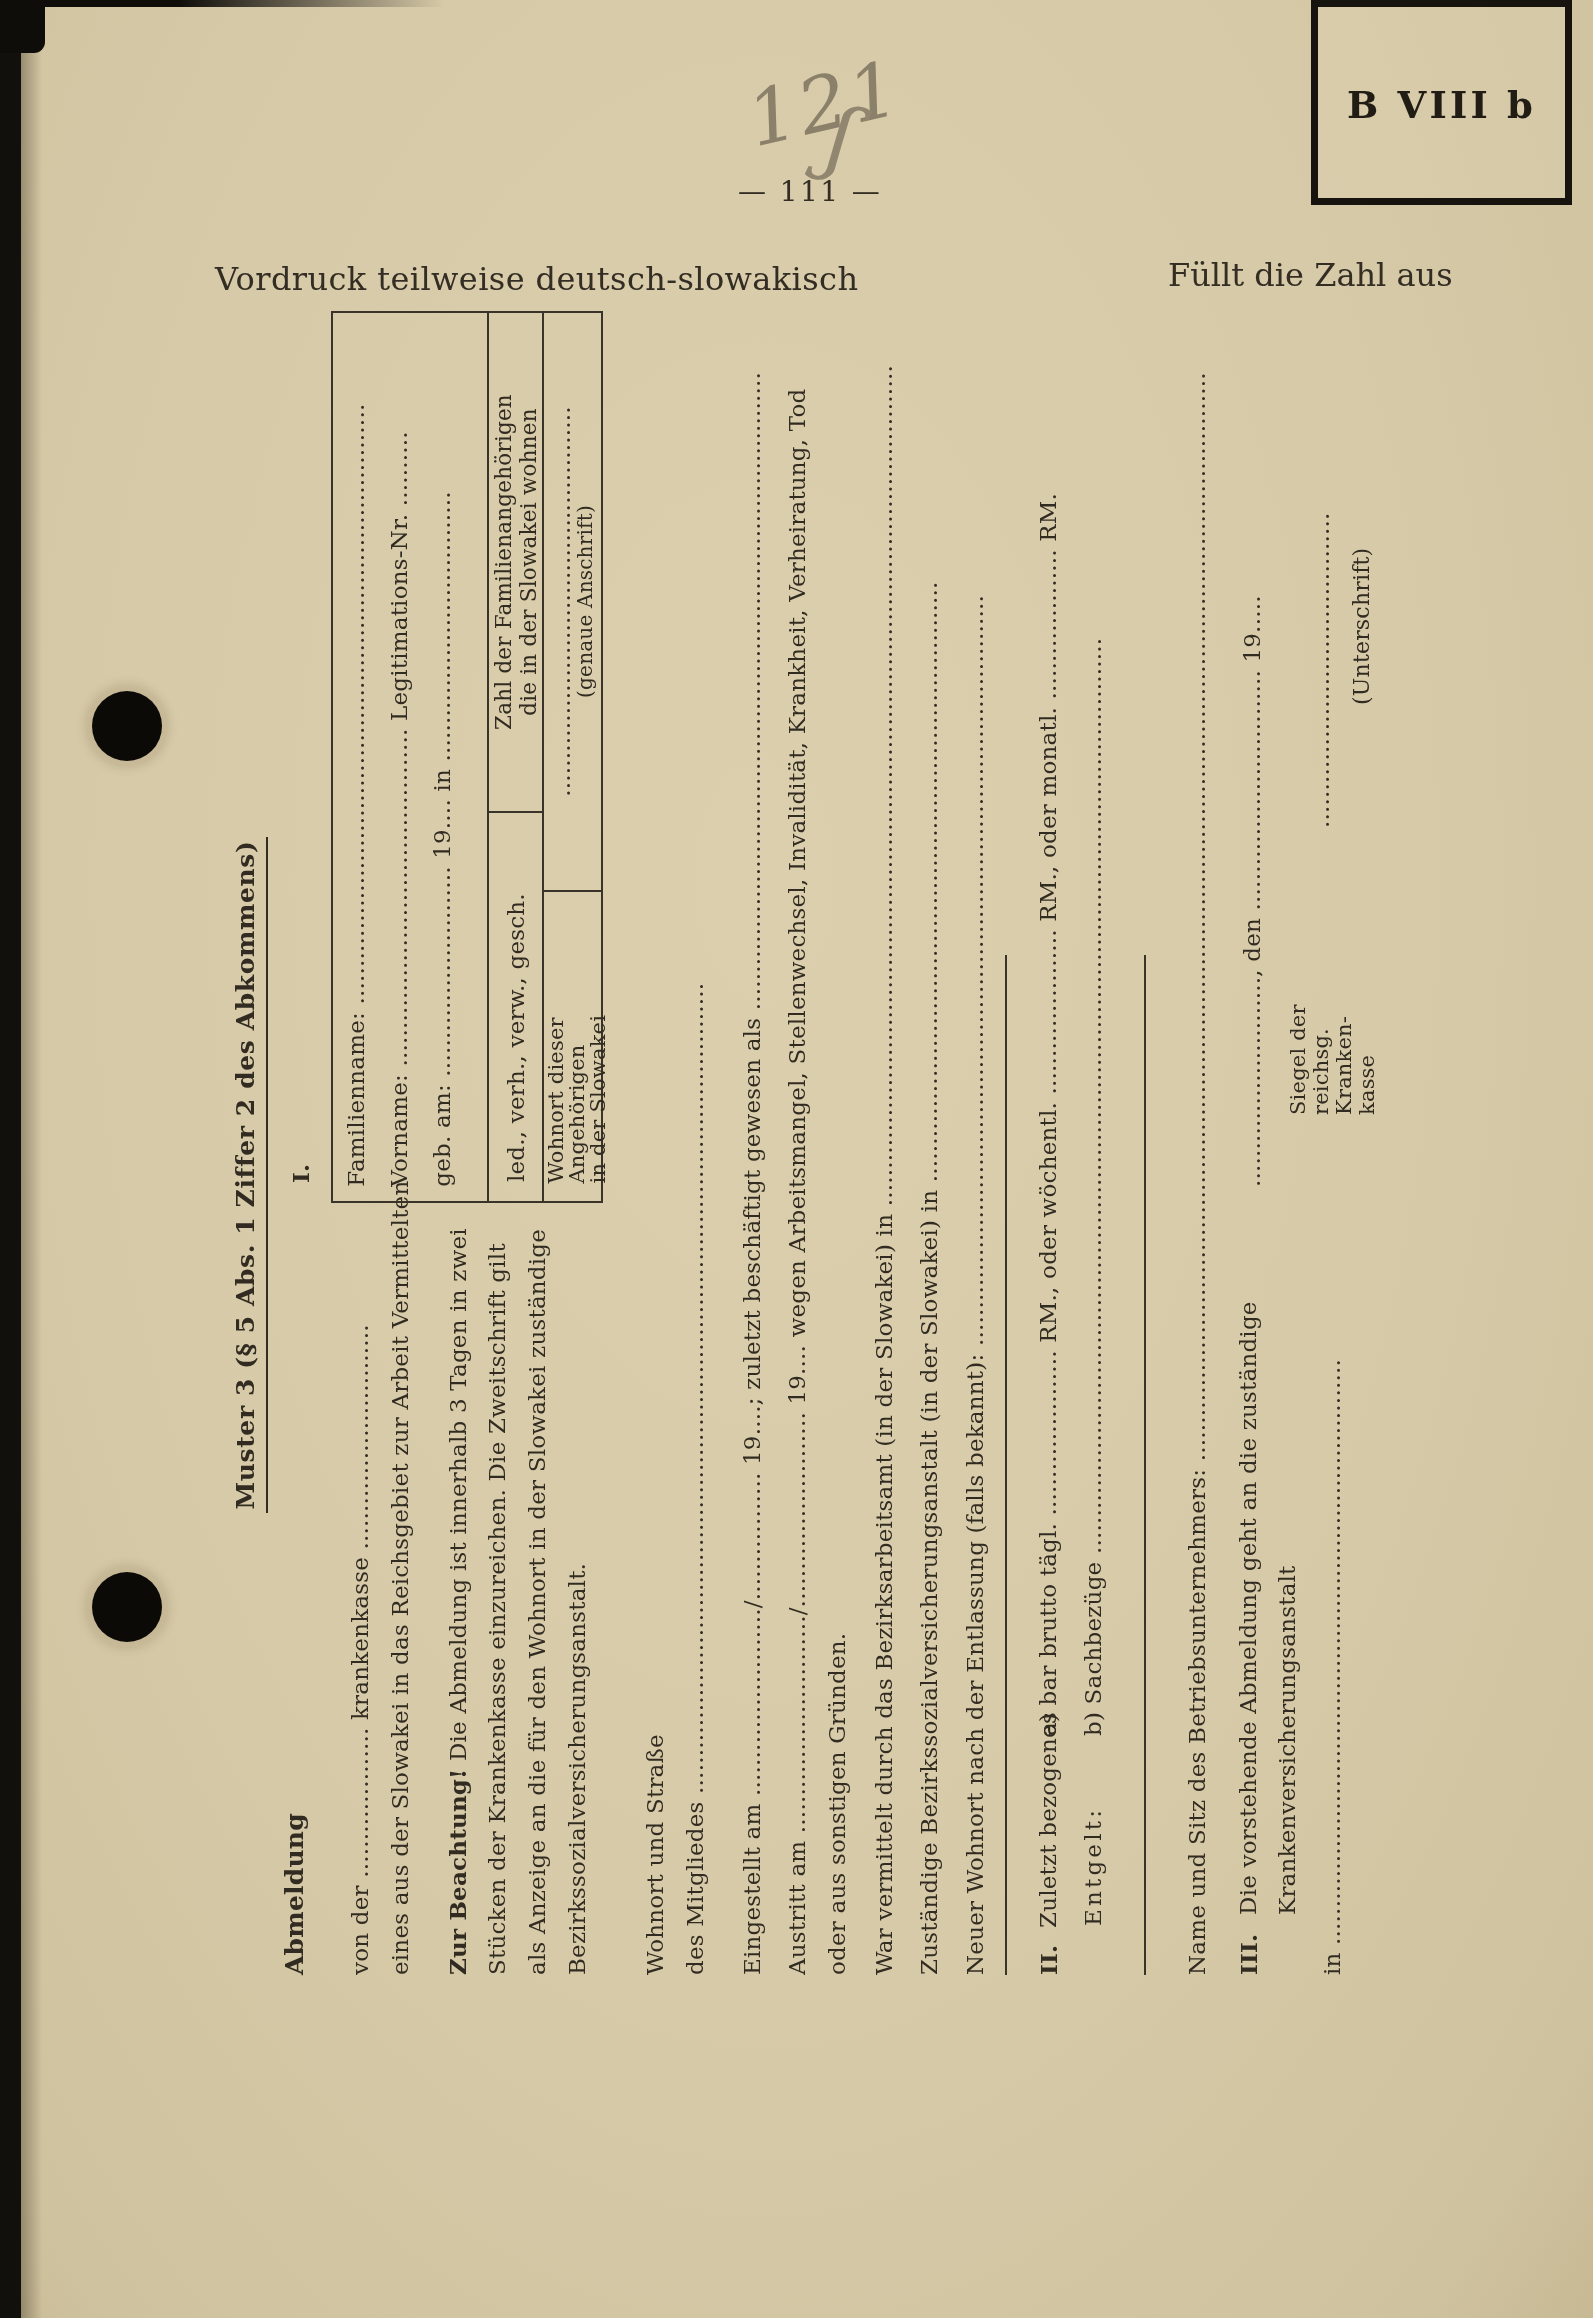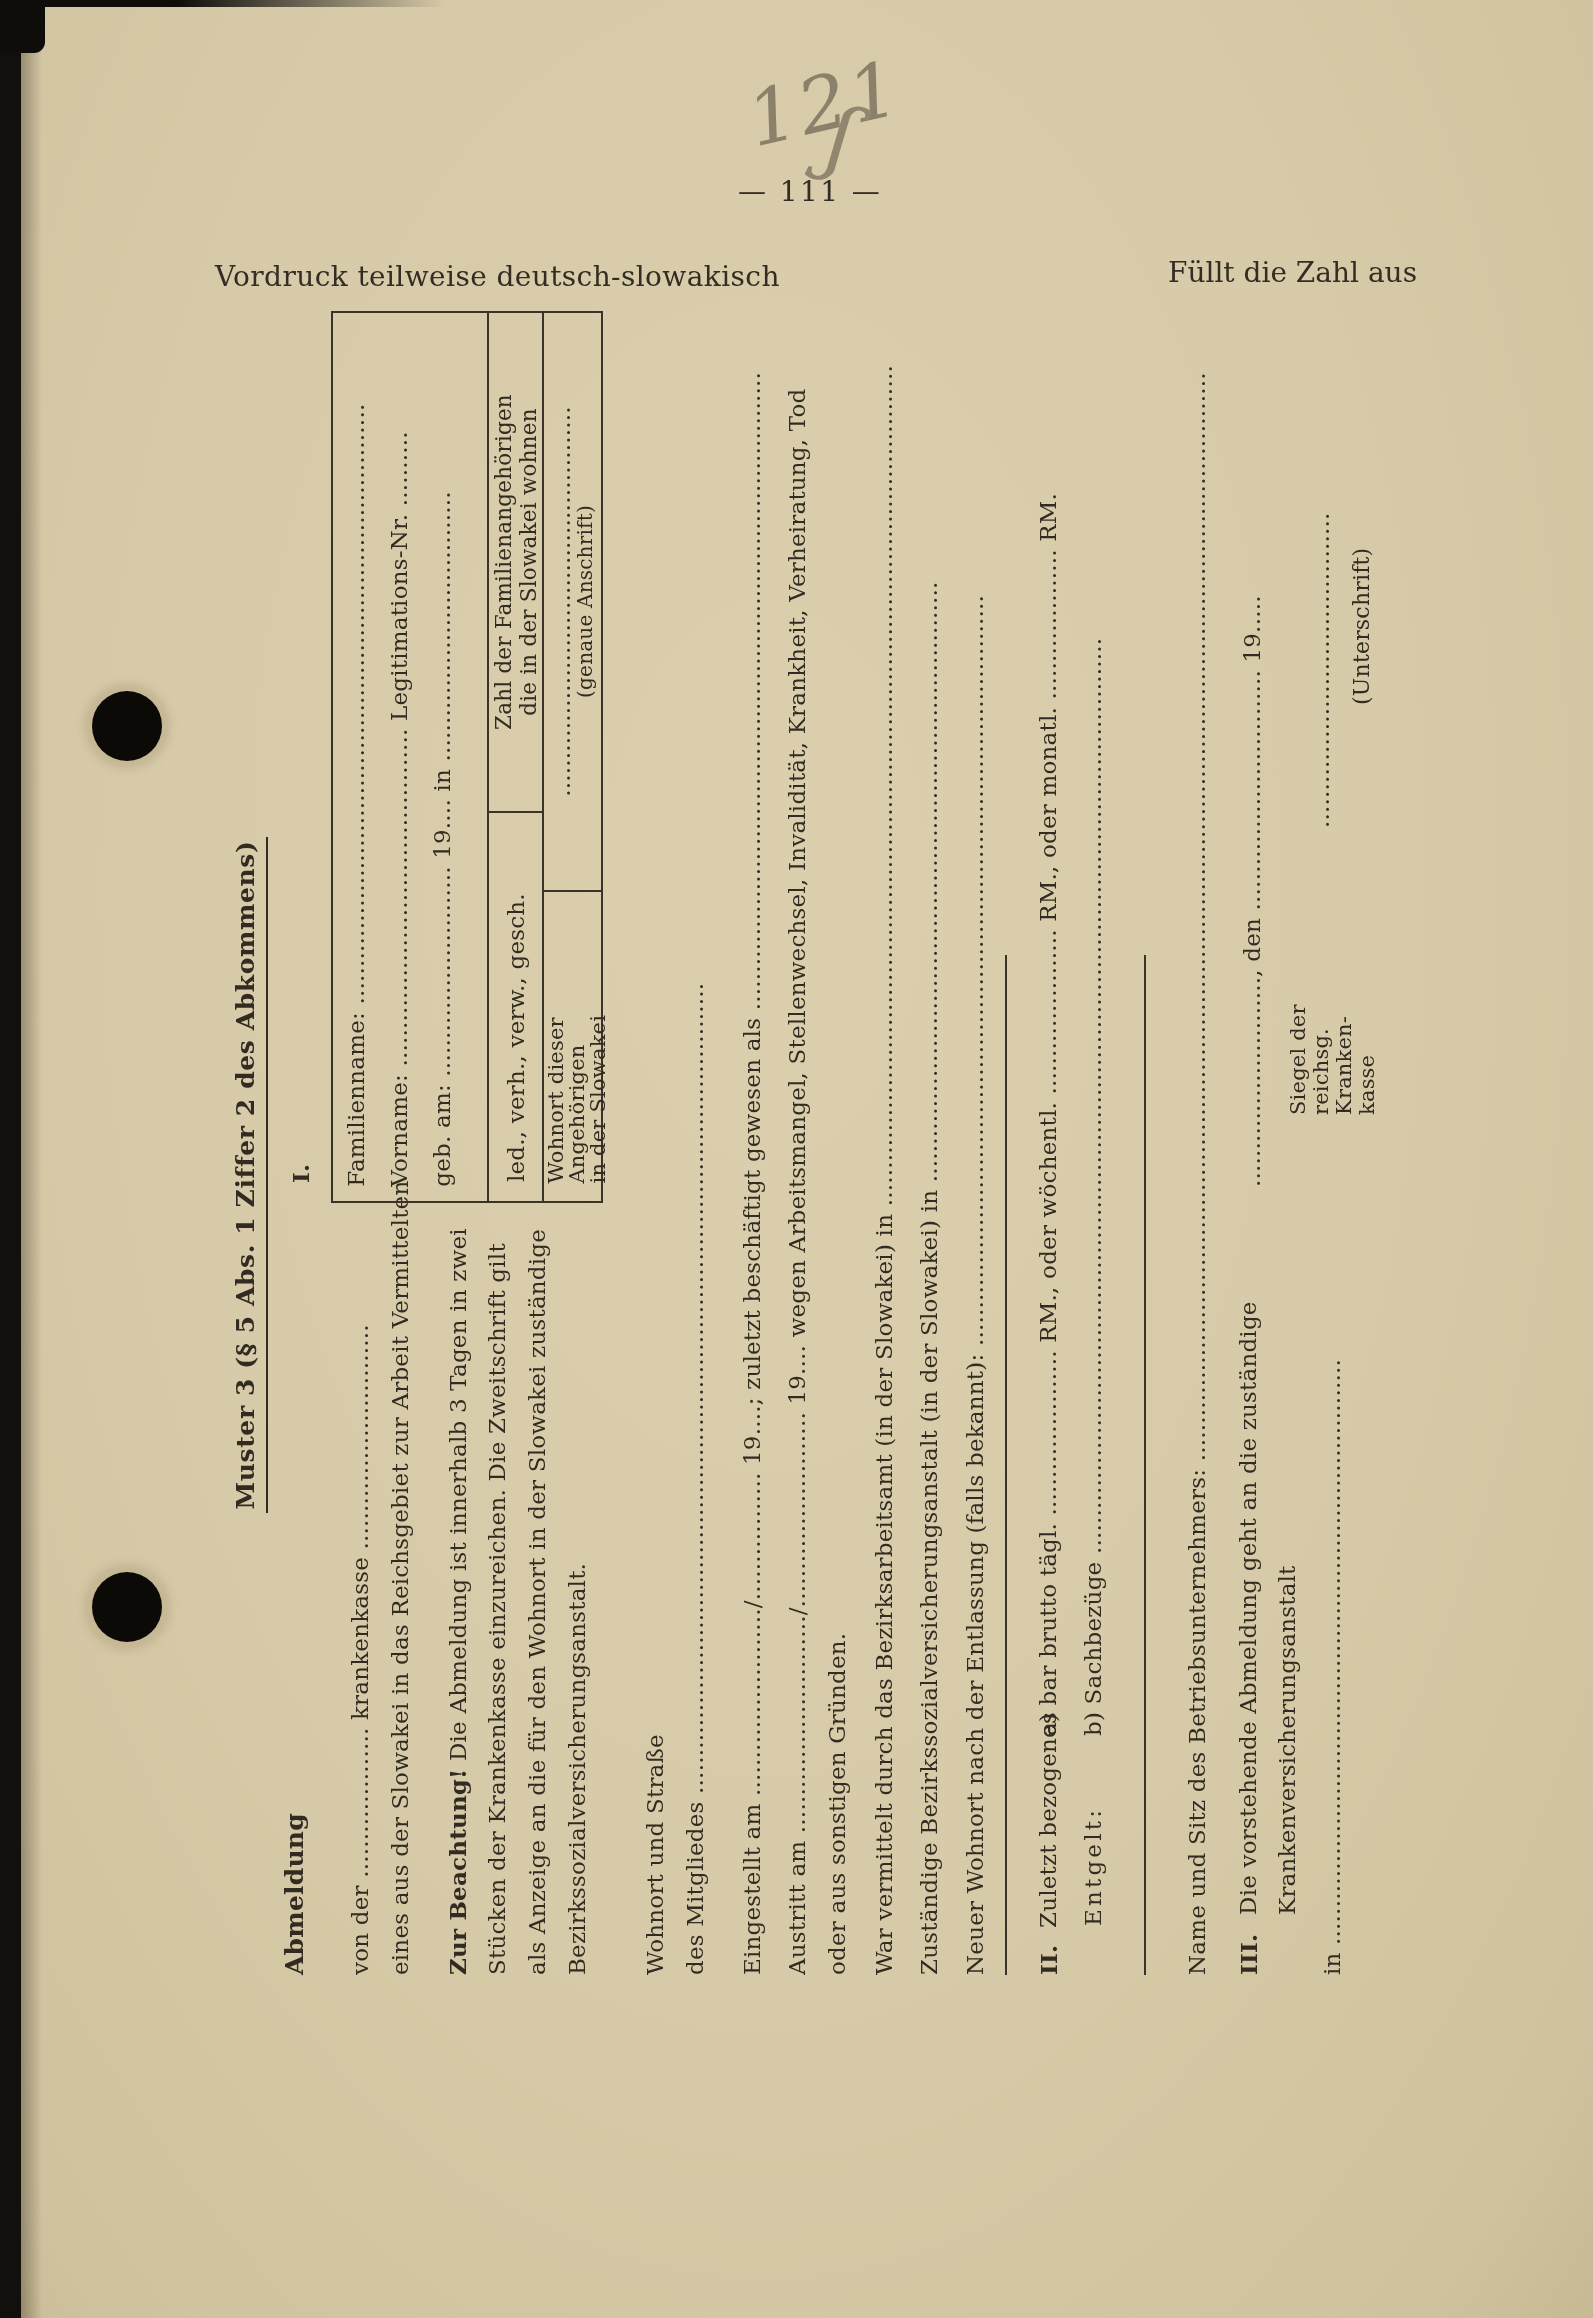--- a/index.html
+++ b/index.html
@@ -18,21 +18,21 @@
   .hole.h1{left:92px;top:691px}
   .hole.h2{left:92px;top:1572px}
   .hw{position:absolute;left:747px;top:59px;font-size:76px;font-style:italic;color:#8b8069;
     transform:rotate(-13deg);letter-spacing:3.2px}
   .hw2{position:absolute;left:830px;top:89px;font-size:83px;font-style:italic;color:#91866f;transform:rotate(14deg)}
   .pageno{position:absolute;left:738px;top:175px;font-size:28px;letter-spacing:2.4px;color:#332d23;white-space:nowrap}
   .stamp{position:absolute;left:1311px;top:0;width:261px;height:205px;border:7.2px solid #17140f;
     background:rgba(226,216,188,.25)}
   .stamp span{position:absolute;left:0;right:0;top:76px;text-align:center;font-weight:bold;font-size:37px;
     letter-spacing:3.2px;color:#211c14}
-  .hnote{position:absolute;font-size:28px;color:#332d23;white-space:nowrap}
+  .hnote{position:absolute;font-size:32px;color:#332d23;white-space:nowrap}
   .hl{left:215px;top:260px;letter-spacing:0.4px}
   .hr{left:1168px;top:256px}
   
   .rot{position:absolute;left:231px;top:2071px;width:1792px;height:1195px;
     transform:rotate(-90deg);transform-origin:0 0;font-size:23px;color:#312b21;letter-spacing:0.2px;overflow:hidden}
   .p{position:absolute;white-space:nowrap}
   .b{font-weight:bold}
   .ttl{position:absolute;left:0;top:0;width:1792px;text-align:center;white-space:nowrap}
   .ttl span{display:inline-block;font-weight:bold;font-size:25px;letter-spacing:0.6px;
     border-bottom:2.4px solid #332c22;padding:0 3.2px 5.6px}
@@ -60,20 +60,23 @@
   <div class="edge-left"></div>
   <div class="edge-left-sh"></div>
   <div class="corner-tl"></div>
   <div class="edge-top"></div>
   <div class="hole h1"></div>
   <div class="hole h2"></div>
 
   <div class="hw">121</div>
   <div class="hw2">ʃ</div>
   <div class="pageno">— 111 —</div>
+  <div class="stamp">
+    <span>B VIII b</span>
+  </div>
   <div class="hnote hl">Vordruck teilweise deutsch-slowakisch</div>
   <div class="hnote hr">Füllt die Zahl aus</div>
 
   <div class="rot">
 
     <div class="ttl">
       <span>Muster 3 (§ 5 Abs. 1 Ziffer 2 des Abkommens)</span>
     </div>
 
     <div class="p b" style="left:96px;top:49px;font-size:25px">Abmeldung</div>

